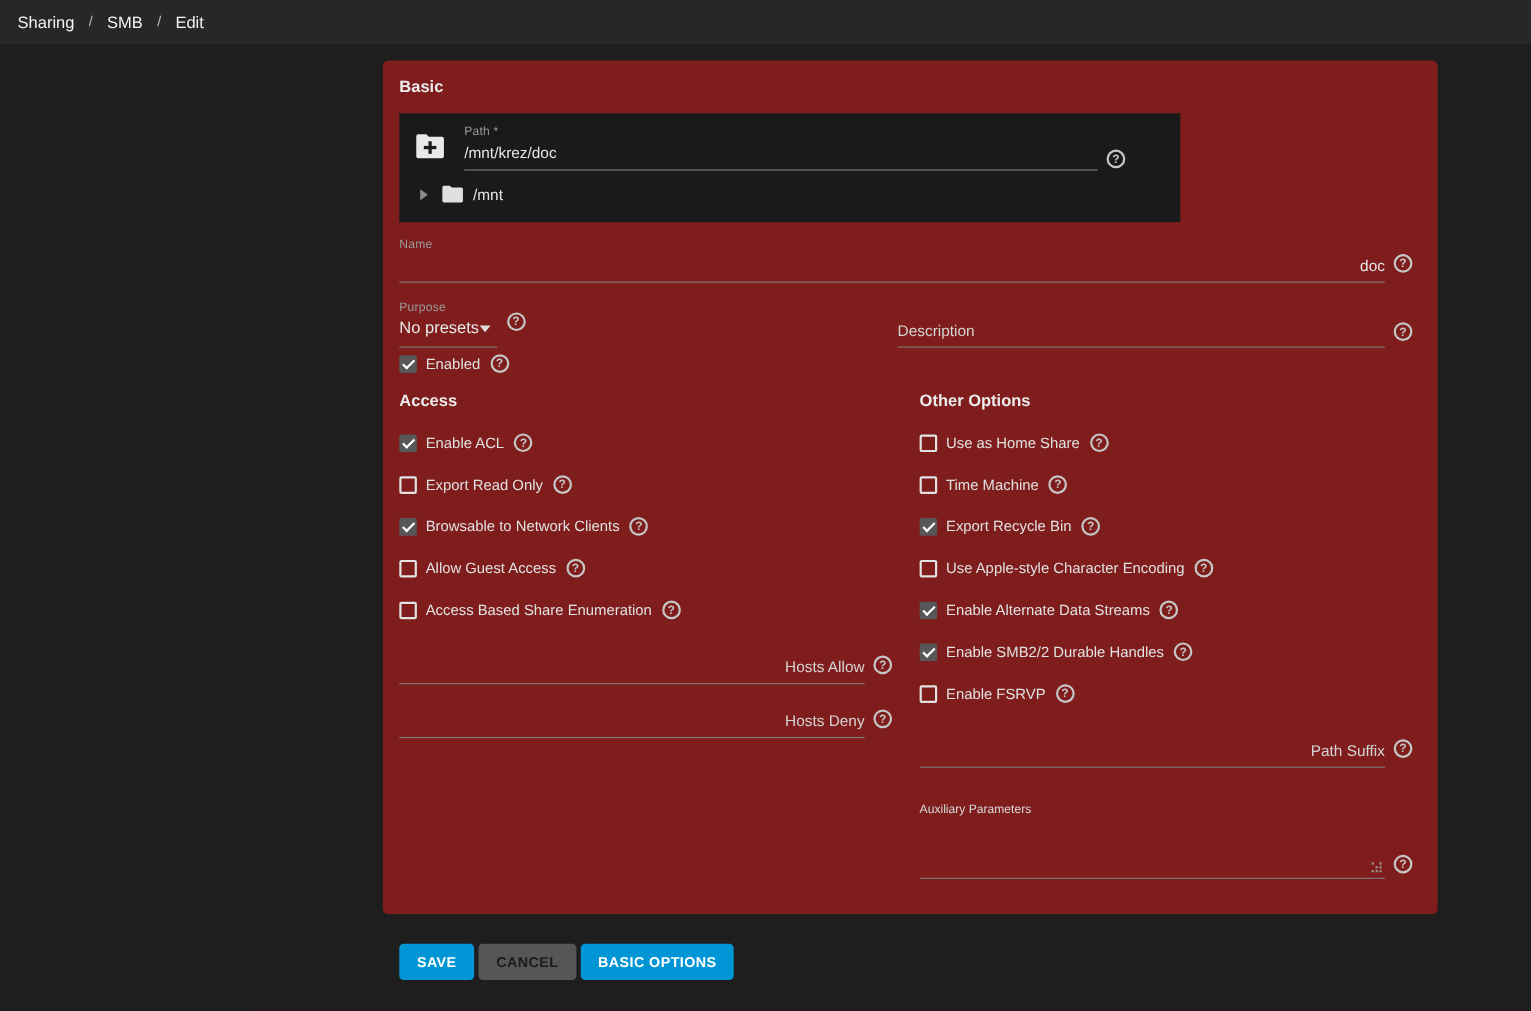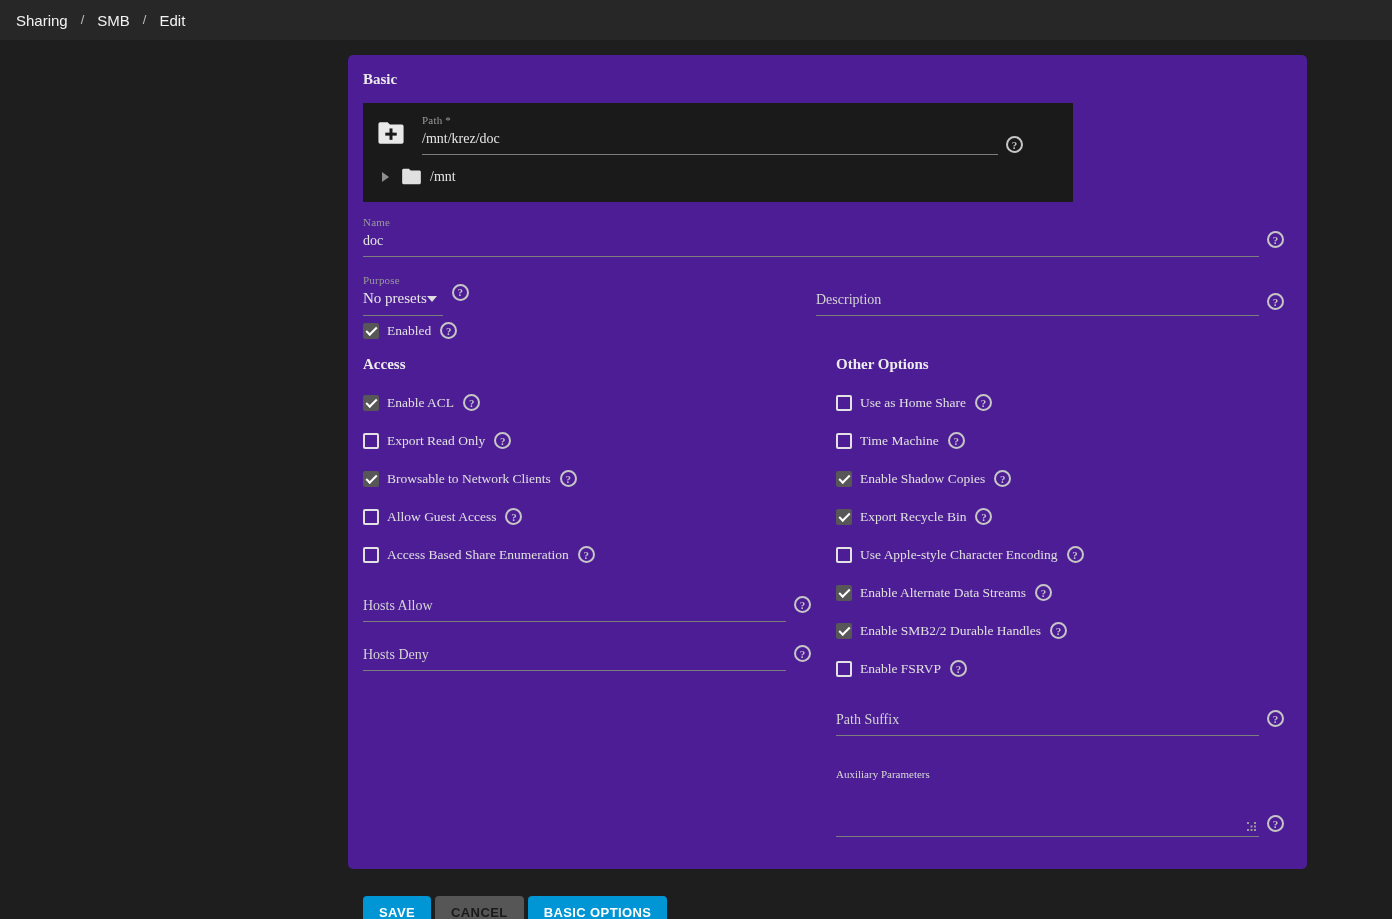--- a/index.html
+++ b/index.html
@@ -26,24 +26,23 @@
     padding: 0 16px;
   }
   .breadcrumb { display: flex; align-items: flex-start; gap: 13px; font-size: 15px; }
   .crumb { color: #f2f2f2; cursor: pointer; }
   .crumb-sep { color: #bdbdbd; font-size: 13px; }
 
   
   .content { margin-left: 348px; width: 959px; }
   .card {
     margin-top: 15px;
-    background: #4c1d95;
+    background: #7f1d1d;
     border-radius: 5px;
     padding: 16px 23px 32px 15px;
-    font-family: Liberation Serif, serif;
   }
   .section-title { font-size: 15px; font-weight: bold; color: #ececec; }
 
   
   .explorer {
     margin-top: 15px;
     width: 710px;
     height: 99px;
     background: #1a1a1a;
     padding: 11px 14px 0 14px;
@@ -88,21 +87,21 @@
     border-bottom: 5px solid transparent;
     border-left: 7px solid #8d8d8d;
     margin-left: 5px;
   }
   .tree-folder { margin-left: 12px; display: inline-flex; }
   .tree-label { margin-left: 8px; font-size: 14px; color: #e6e6e6; }
 
   
   .field-block { margin-top: 14px; }
   .input-with-help { display: flex; align-items: center; }
-  .input-with-help .grow { flex: 1; }
+  .input-with-help .grow { flex: 1; text-align: right; }
   .input-with-help .help-icon { margin-left: 8px; margin-top: -6px; }
 
   .row-two { display: flex; gap: 8px; margin-top: 17px; }
   .purpose-col { flex: 0 0 445px; display: flex; align-items: center; }
   .select-box {
     flex: 1;
     display: flex;
     align-items: center;
     border-bottom: 1px solid #7d7d7d;
     padding: 4px 2px 8px 0;
@@ -348,25 +347,20 @@
               <span class="cb-label">Use as Home Share</span>
               <span class="help-icon"></span>
             </div>
 
             <div class="cb-row">
               <span class="checkbox"></span>
               <span class="cb-label">Time Machine</span>
               <span class="help-icon"></span>
             </div>
 
-            <div class="cb-row">
-              <span class="checkbox checked"></span>
-              <span class="cb-label">Enable Shadow Copies</span>
-              <span class="help-icon"></span>
-            </div>
 
             <div class="cb-row">
               <span class="checkbox checked"></span>
               <span class="cb-label">Export Recycle Bin</span>
               <span class="help-icon"></span>
             </div>
 
             <div class="cb-row">
               <span class="checkbox"></span>
               <span class="cb-label">Use Apple-style Character Encoding</span>

